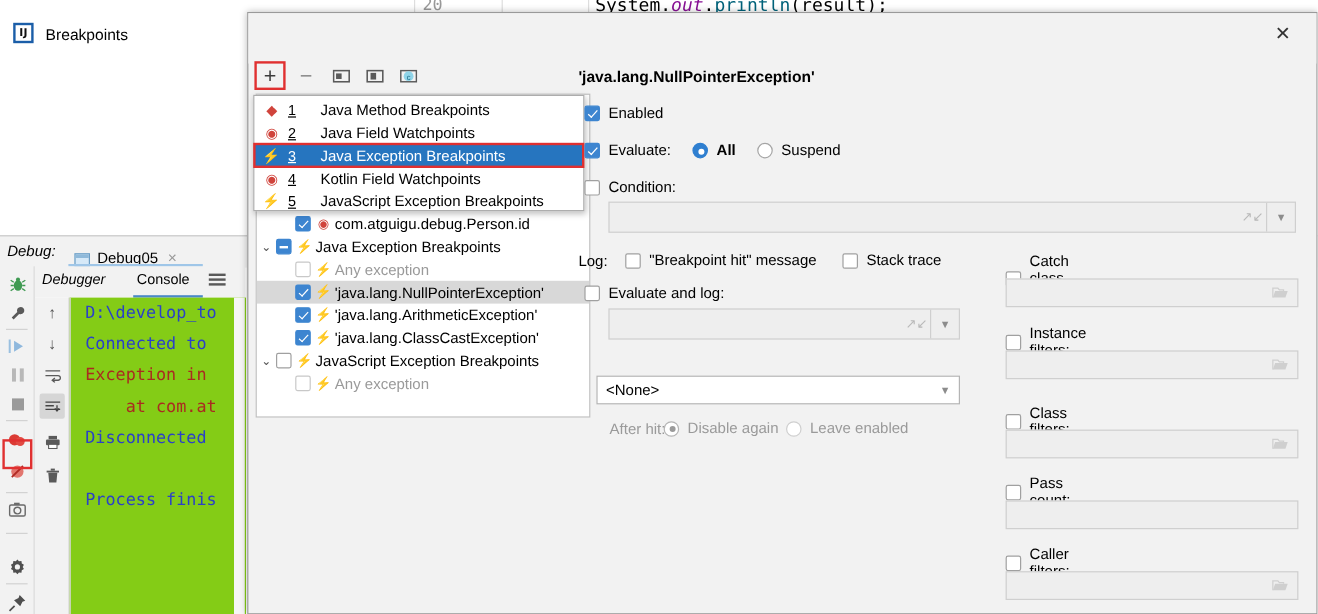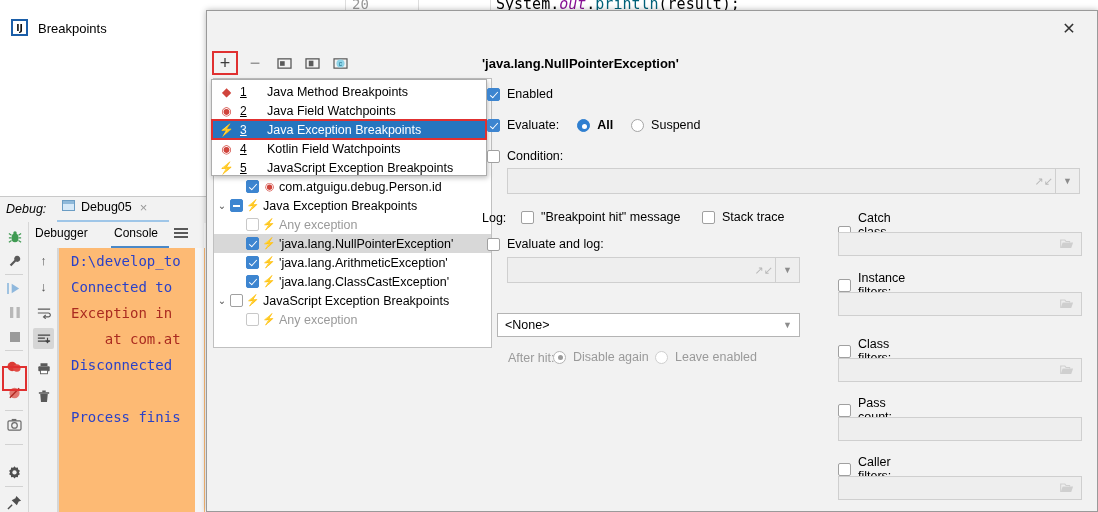--- a/index.html
+++ b/index.html
@@ -41,21 +41,21 @@
   
   .debug-header {
     position: absolute; left: 0; top: 196px; width: 1098px; height: 26px;
     background: #f2f2f2; border-top: 1px solid #c9c9c9;
   }
   .debug-label {
     position: absolute; left: 6px; top: 202px; font-size: 12.5px; color: #000; font-style: italic;
   }
   .debug-tab {
     position: absolute; left: 62px; top: 200px; height: 22px;
-    display: flex; align-items: flex-start; gap: 6px;
+    display: flex; align-items: flex-end; gap: 6px;
   }
   .debug-tab-underline {
     position: absolute; left: 57px; top: 220px; width: 112px; height: 2px;
     background: #9fc6e8;
   }
   .tab-win-icon {
     width: 13px; height: 11px; border: 1.5px solid #6b9dc4; background: #d6e9f8;
     box-sizing: border-box; position: relative;
   }
   .tab-win-icon::before {
@@ -101,21 +101,21 @@
   }
   .st-btn {
     position: absolute; left: 4px; width: 21px; height: 21px;
     display:flex; align-items:center; justify-content:center;
     font-size: 13px; color: #555;
   }
   .st-btn.sel { background: #d6d6d6; border-radius: 2px; }
 
   .console-area {
     position: absolute; left: 58px; top: 248px; width: 146px; height: 264px;
-    background: #fdba74; border-left: 1px solid #d6d6d6;
+    background: #84cc16; border-left: 1px solid #d6d6d6;
     overflow: hidden;
   }
   .console-line {
     position: absolute; left: 12px;
     font-family: "DejaVu Sans Mono", monospace; font-size: 14px;
     white-space: pre;
   }
   .cl-blue { color: #2a41c8; }
   .cl-red  { color: #aa2b20; }
 
@@ -389,21 +389,21 @@
       <div class="rail-sep" style="top:264px;"></div>
       <div class="rail-btn" style="top:270px;">
         <svg width="15" height="15" viewBox="0 0 16 16">
             <path d="M10 1 L15 6 L12.5 7 L10.5 11 L5 5.5 L9 3.5 Z" fill="#4f4f4f"></path>
             <path d="M5.5 10.5 L1 15" stroke="#4f4f4f" stroke-width="1.5"></path>
           </svg>
       </div>
     </div>
 
     <div class="tabs-row">
-      <div class="tab-item" style="left:6px;">Debugger</div>
+      <div class="tab-item" style="left:6px;font-style:italic;">Debugger</div>
       <div class="tab-item" style="left:85px;">Console</div>
       <div class="tab-active-underline" style="left:82px; width:58px;"></div>
     </div>
     <div class="hamburger">
         <i></i>
         <i></i>
         <i></i>
       </div>
 
     <div class="side-toolbar">

